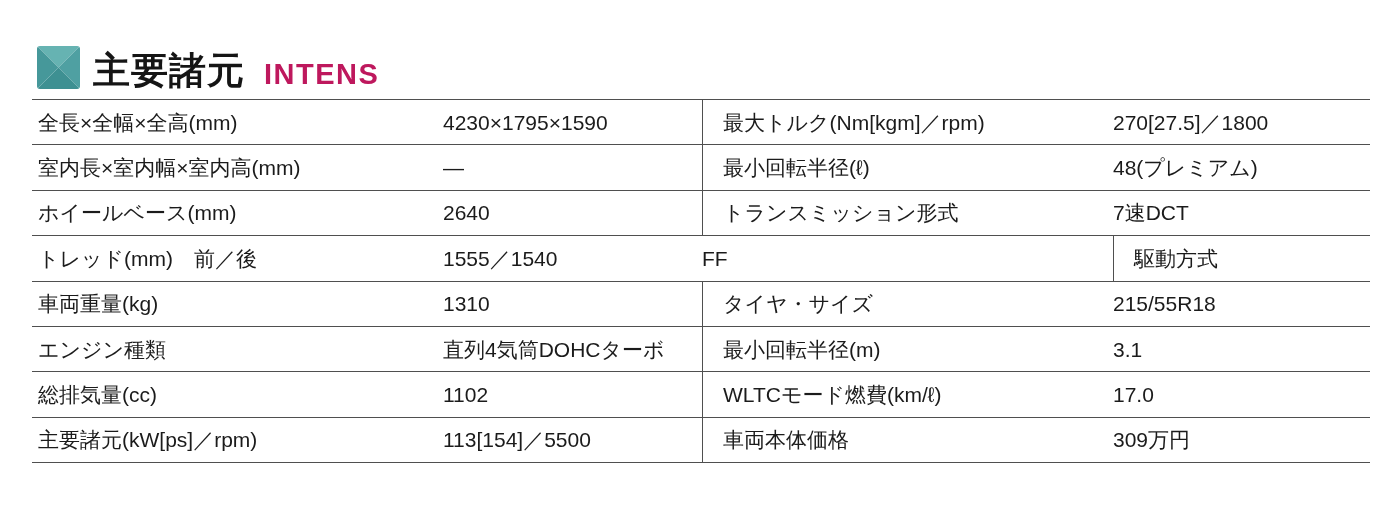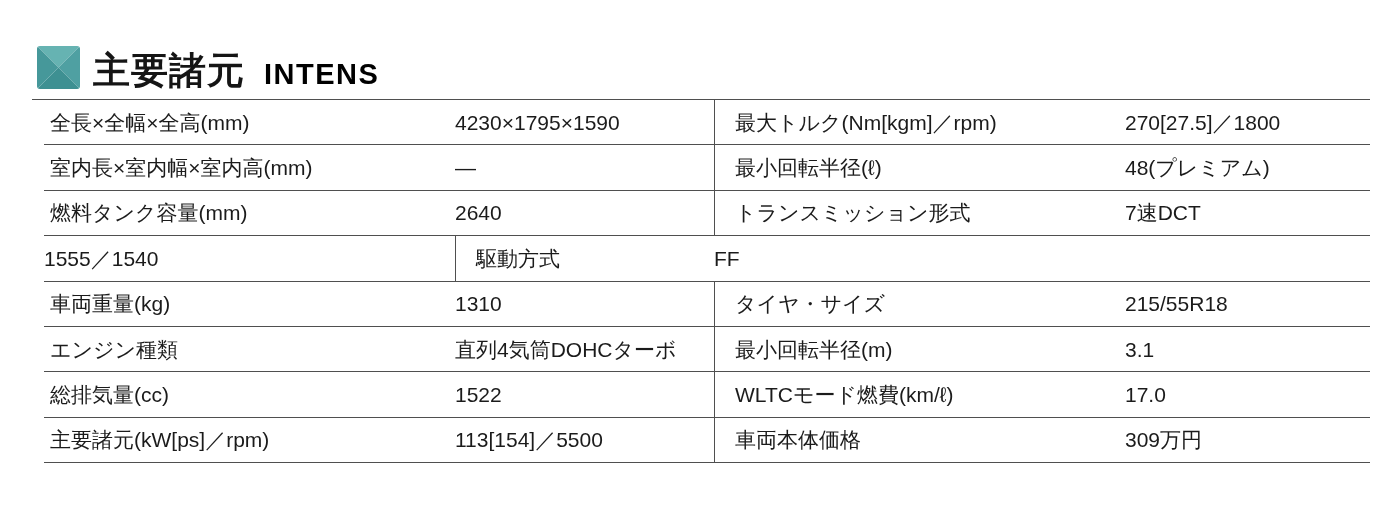--- a/index.html
+++ b/index.html
@@ -33,39 +33,38 @@
     font-weight: 900;
     letter-spacing: 1px;
     color: #151515;
     line-height: 1;
   }
   .page-subtitle {
     margin-left: 19px;
     font-size: 29px;
     font-weight: 700;
     letter-spacing: 1.5px;
-    color: #000000;
+    color: #be185d;
     line-height: 1;
     padding-top: 4px;
   }
 
   
   .spec-table {
     position: absolute;
     left: 32px;
     top: 99px;
     width: 1338px;
     border-top: 1.5px solid #4f4f4f;
   }
   .spec-row {
     display: grid;
     grid-template-columns: 411px 259px 411px 257px;
     height: 45.4px;
     border-bottom: 1.5px solid #4f4f4f;
-    margin-left: 12px;
   }
   .cell {
     display: flex;
     align-items: center;
     font-size: 21px;
     line-height: 1;
     white-space: nowrap;
     overflow: hidden;
     height: 100%;
   }
@@ -96,45 +95,46 @@
     <div class="cell r-label">最大トルク(Nm[kgm]／rpm)</div>
     <div class="cell value">270[27.5]／1800</div>
   </div>
   <div class="spec-row">
     <div class="cell l-label">室内長×室内幅×室内高(mm)</div>
     <div class="cell value">—</div>
     <div class="cell r-label">最小回転半径(ℓ)</div>
     <div class="cell value">48(プレミアム)</div>
   </div>
   <div class="spec-row">
-    <div class="cell l-label">燃料タンク容量(mm)</div>
+    <div class="cell l-label">ホイールベース(mm)</div>
     <div class="cell value">2640</div>
     <div class="cell r-label">トランスミッション形式</div>
     <div class="cell value">7速DCT</div>
   </div>
   <div class="spec-row">
+    <div class="cell l-label">トレッド(mm)　前／後</div>
     <div class="cell value">1555／1540</div>
+    <div class="cell value">FF</div>
     <div class="cell r-label">駆動方式</div>
-    <div class="cell value">FF</div>
   </div>
   <div class="spec-row">
     <div class="cell l-label">車両重量(kg)</div>
     <div class="cell value">1310</div>
     <div class="cell r-label">タイヤ・サイズ</div>
     <div class="cell value">215/55R18</div>
   </div>
   <div class="spec-row">
     <div class="cell l-label">エンジン種類</div>
     <div class="cell value">直列4気筒DOHCターボ</div>
     <div class="cell r-label">最小回転半径(m)</div>
     <div class="cell value">3.1</div>
   </div>
   <div class="spec-row">
     <div class="cell l-label">総排気量(cc)</div>
-    <div class="cell value">1522</div>
+    <div class="cell value">1102</div>
     <div class="cell r-label">WLTCモード燃費(km/ℓ)</div>
     <div class="cell value">17.0</div>
   </div>
   <div class="spec-row">
     <div class="cell l-label">主要諸元(kW[ps]／rpm)</div>
     <div class="cell value">113[154]／5500</div>
     <div class="cell r-label">車両本体価格</div>
     <div class="cell value">309万円</div>
   </div>
 </div>

